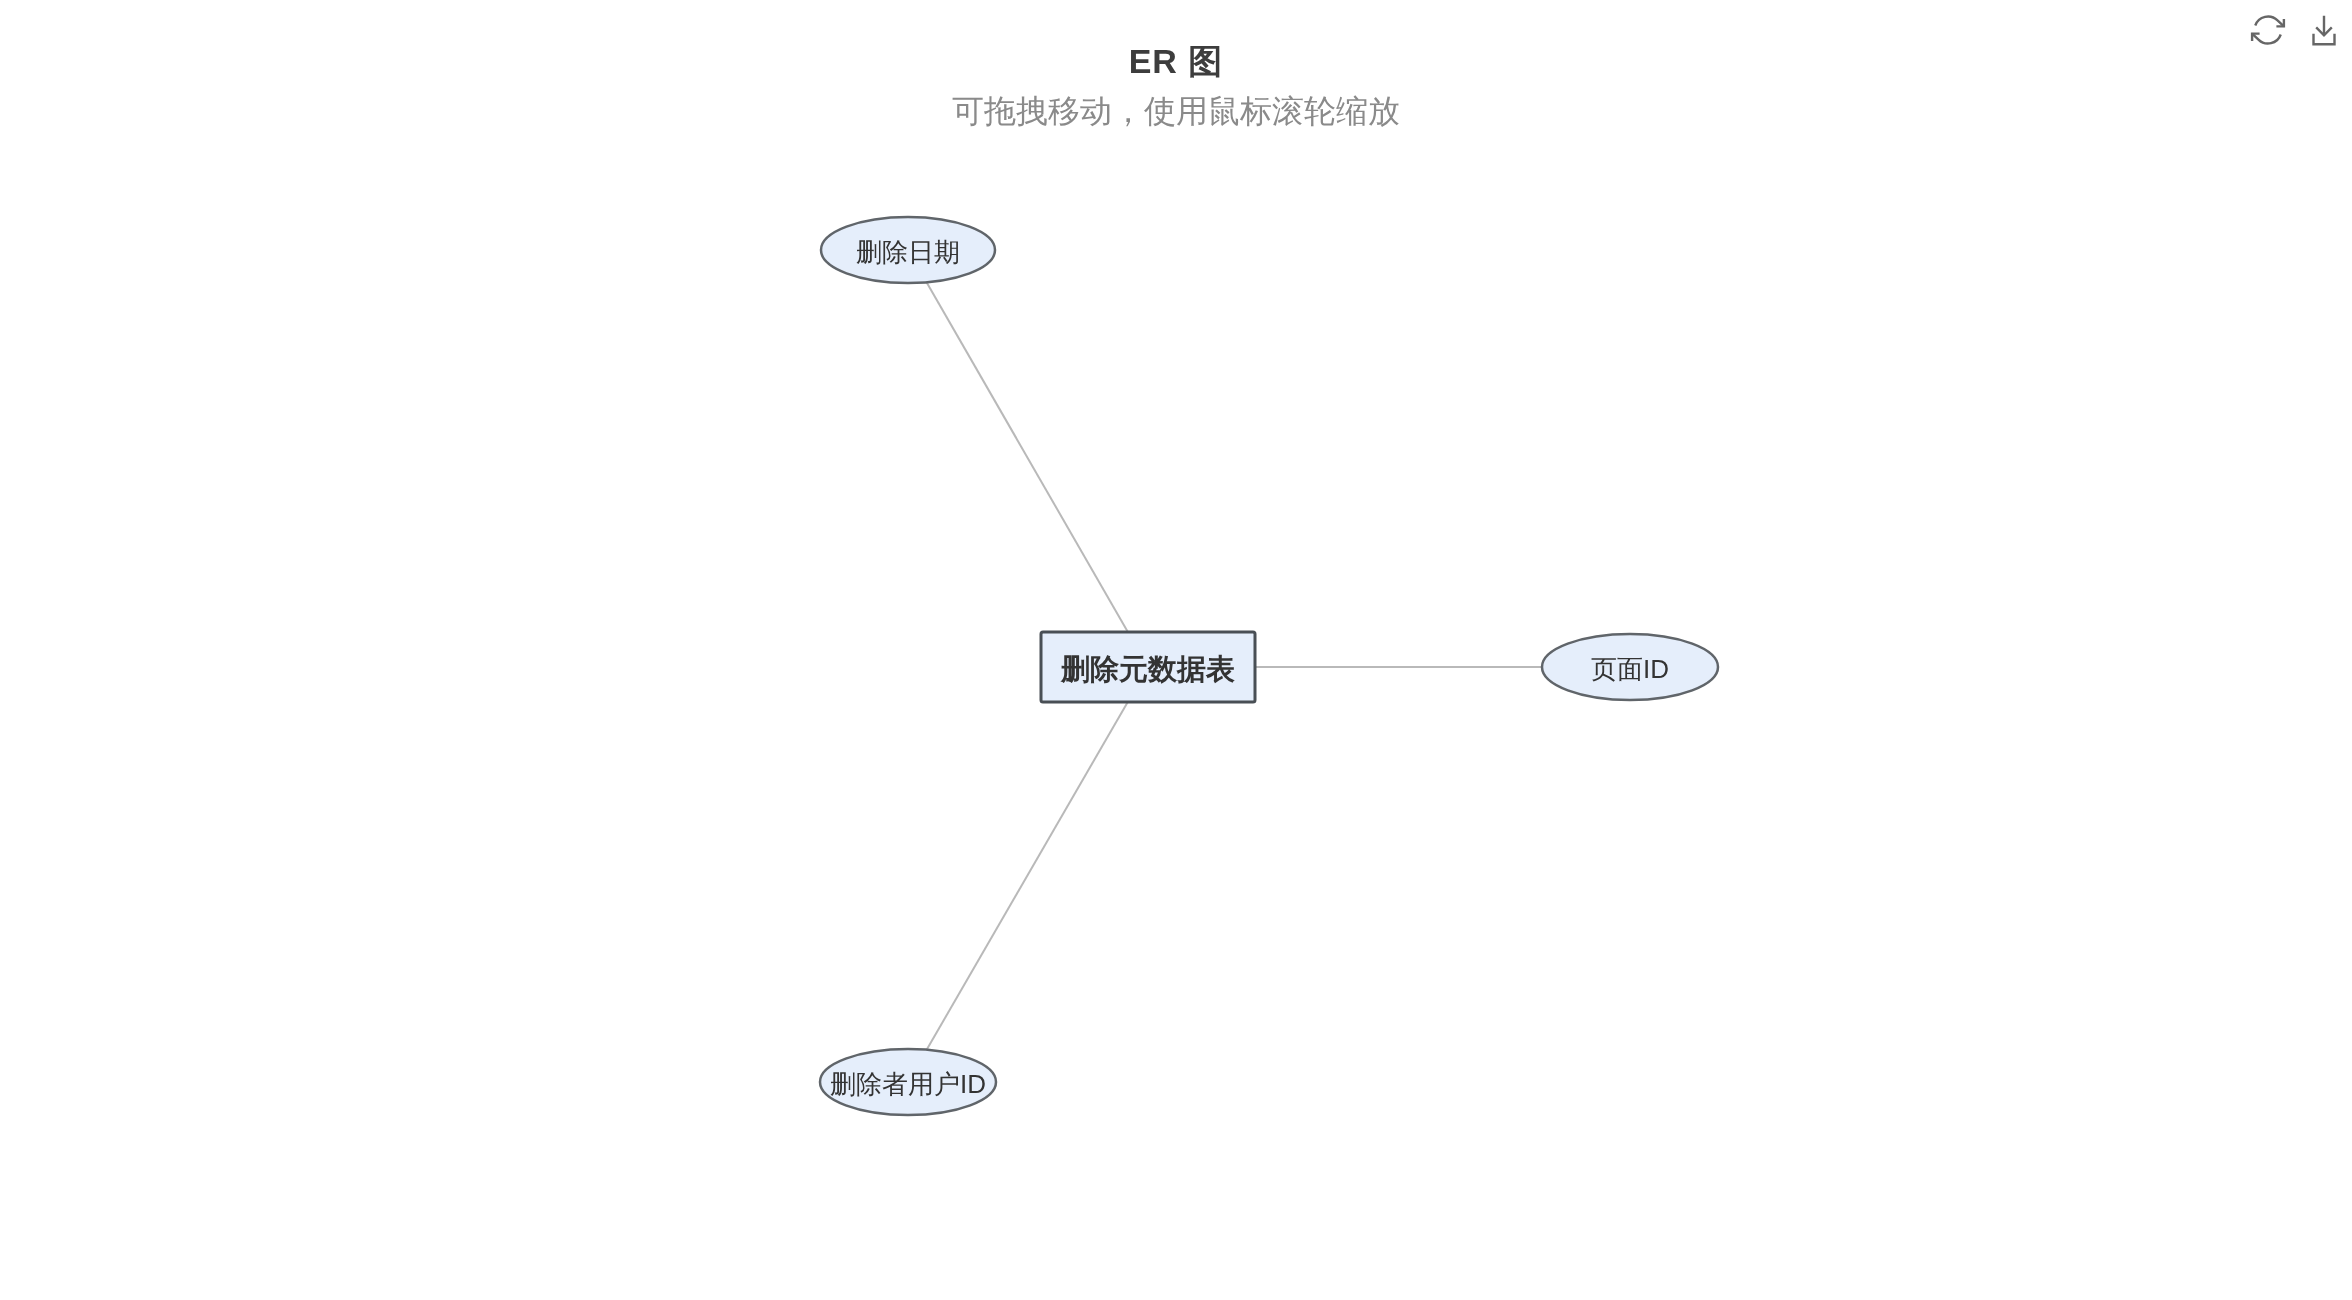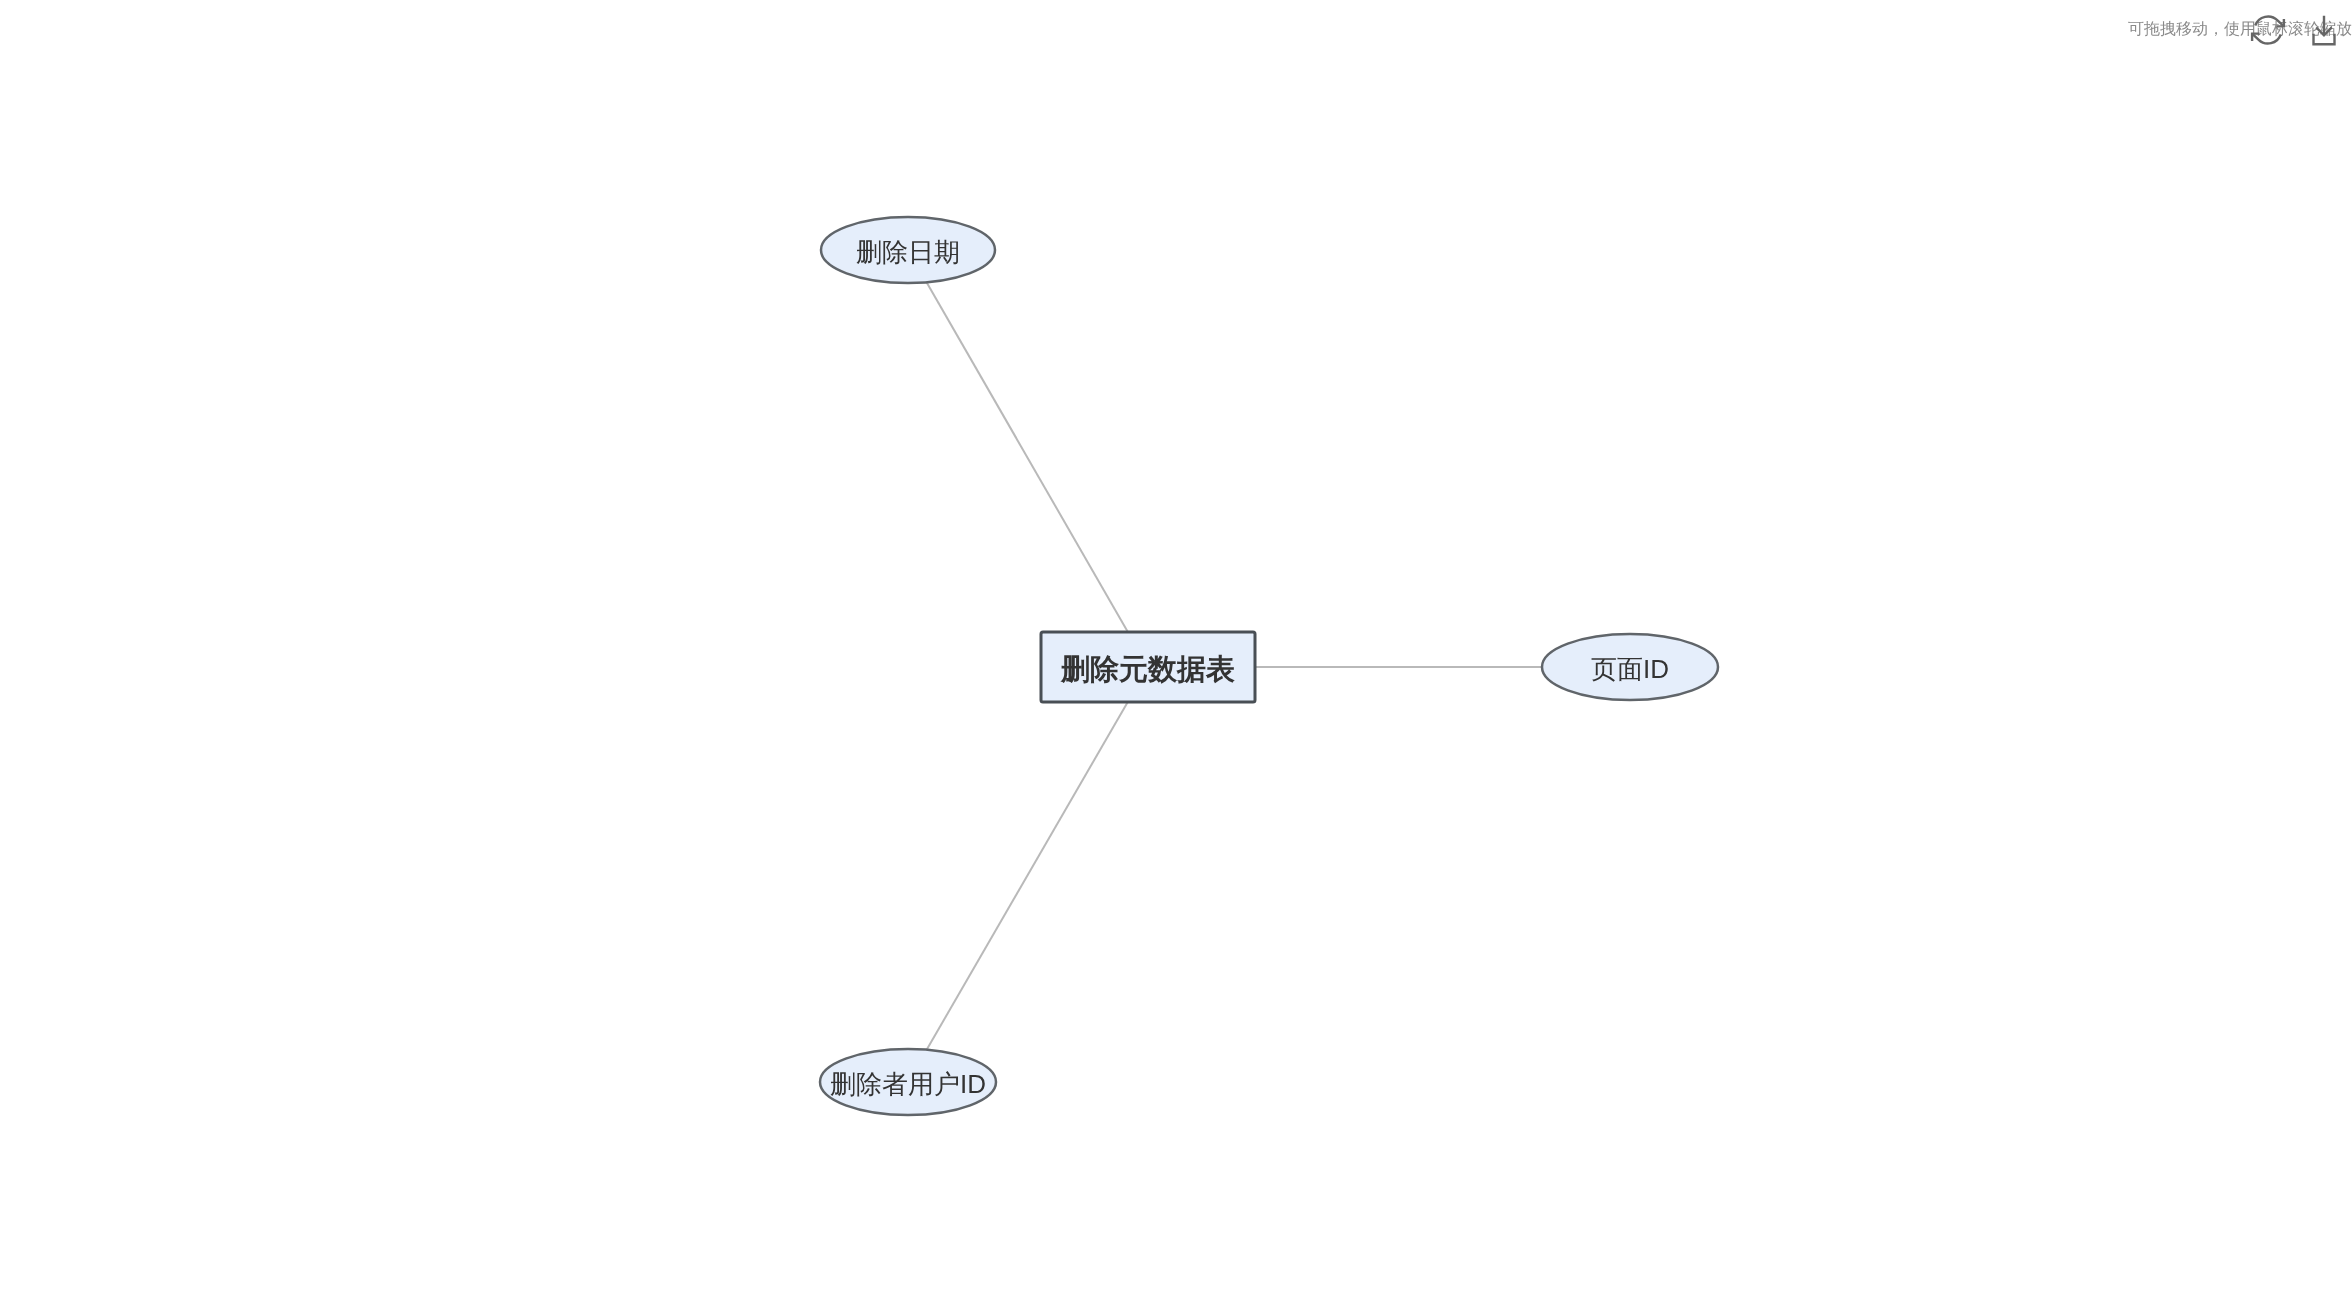--- a/index.html
+++ b/index.html
@@ -29,24 +29,23 @@
   .title {
     margin-top: 40px;
     font-size: 34px;
     line-height: 42px;
     font-weight: bold;
     color: #3d3d3d;
     letter-spacing: 1px;
   }
   .subtitle {
     margin-top: 14px;
-    font-size: 16px;
+    font-size: 32px;
     line-height: 30px;
     color: #8a8a8a;
-    text-align: right;
   }
   
   .toolbar {
     position: absolute;
     top: 10px;
     right: 8px;
     display: flex;
     gap: 16px;
     align-items: center;
   }
@@ -134,20 +133,21 @@
       <text class="node-label" x="908" y="1084">删除者用户ID</text>
     </g>
 
     <g class="node-group">
       <rect class="entity-shape" x="1041" y="632" width="214" height="70" rx="2" fill="#e5eefb"></rect>
       <text class="node-label entity-label" x="1148" y="669">删除元数据表</text>
     </g>
   </svg>
 
   <div class="header">
+    <div class="title">ER 图</div>
     <div class="subtitle">可拖拽移动，使用鼠标滚轮缩放</div>
   </div>
 
   <div class="toolbar">
     <button class="icon-btn">
       <svg viewBox="0 0 24 24">
         <polyline points="22.6 4.6 22.6 9.6 17.6 9.6"></polyline>
         <polyline points="1.4 19.4 1.4 14.4 6.4 14.4"></polyline>
         <path d="M3.5 9a9 9 0 0 1 14.85-3.36L22.6 9.6"></path>
         <path d="M1.4 14.4l4.25 3.96A9 9 0 0 0 20.5 15"></path>

